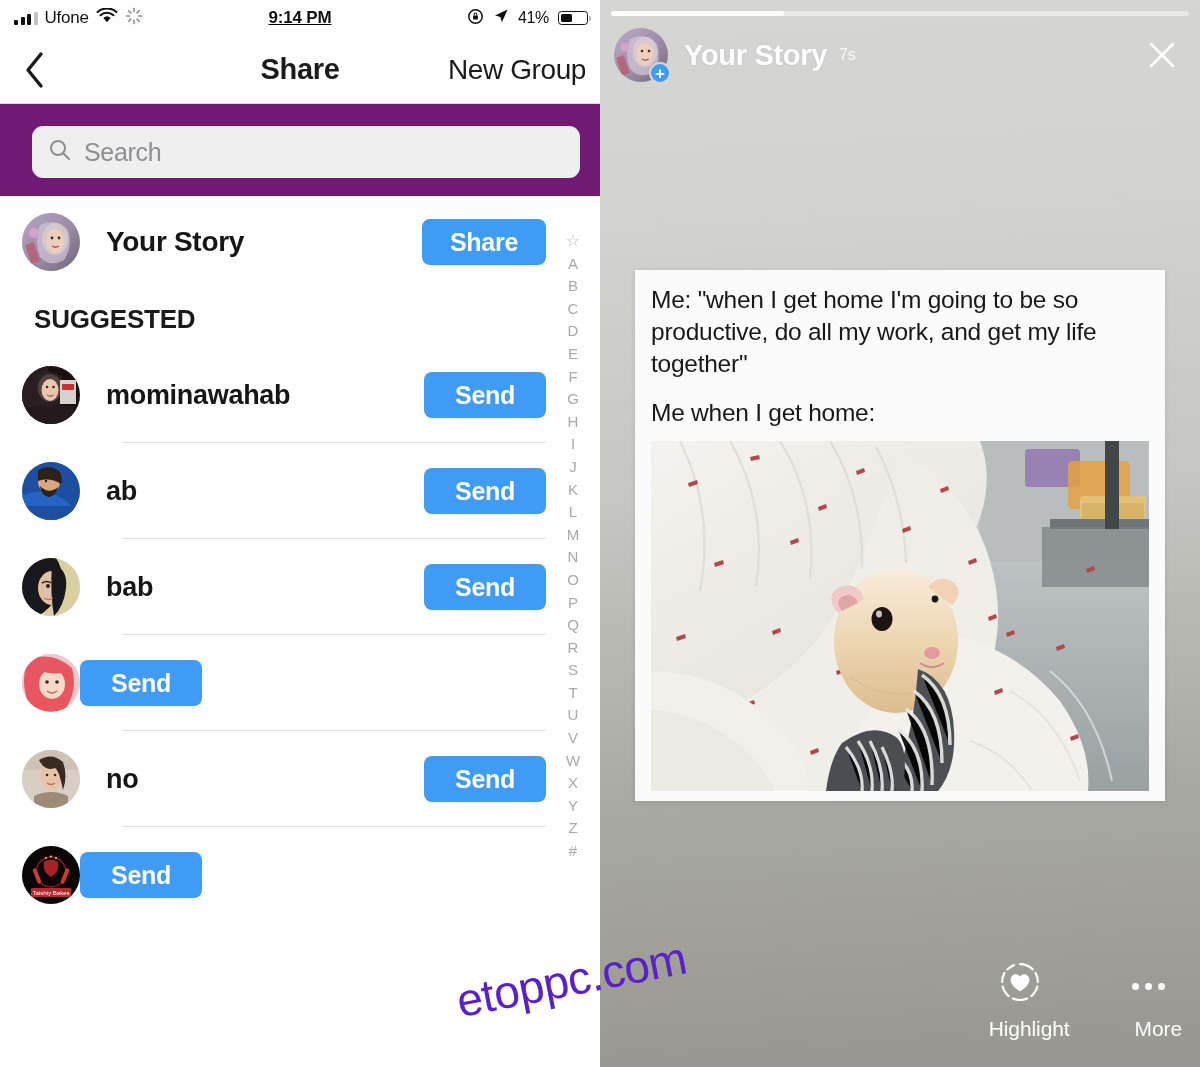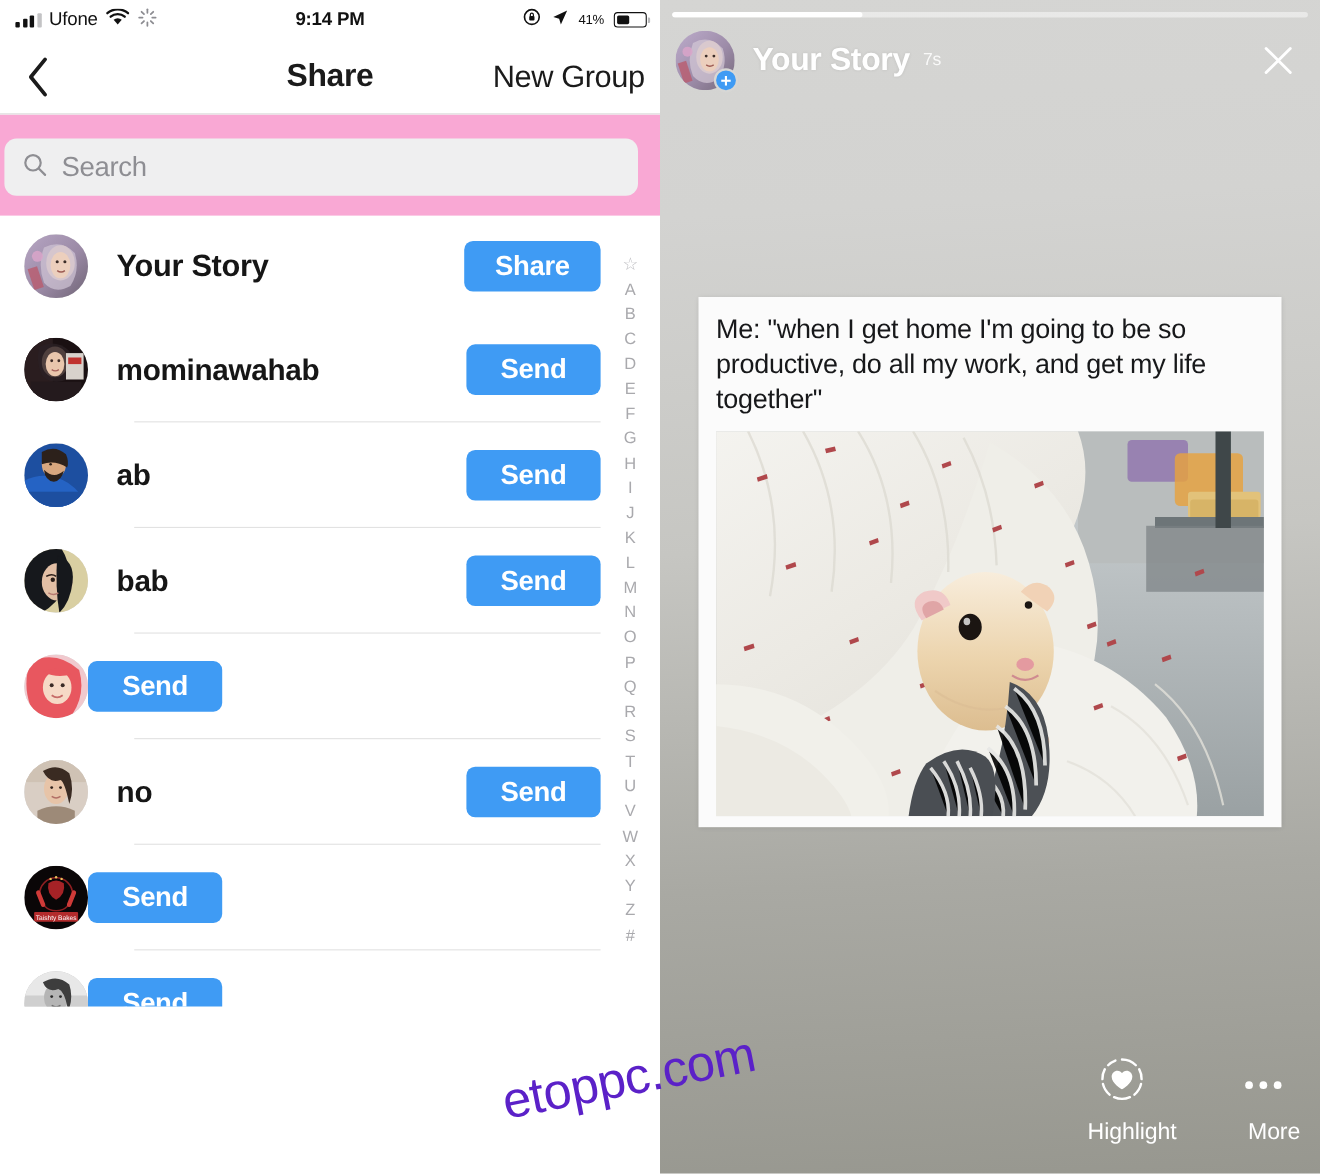--- a/index.html
+++ b/index.html
@@ -30,24 +30,25 @@
   }
   .sb-left { display: flex; align-items: center; gap: 7px; }
   .sb-right {
     position: absolute; right: 12px; top: 0; height: 36px;
     display: flex; align-items: center; gap: 9px;
   }
   .sb-center {
     position: absolute; left: 0; right: 0; top: 0; height: 36px;
     display: flex; align-items: center; justify-content: center;
     pointer-events: none;
+    text-decoration: underline;
   }
   .sb-time { font-size: 17px; font-weight: bold; color: #111; letter-spacing: -0.2px; }
   .sb-carrier { font-size: 17px; color: #111; letter-spacing: -0.2px; }
-  .sb-pct { font-size: 12px; color: #111; letter-spacing: -0.3px; }
+  .sb-pct { font-size: 16px; color: #111; letter-spacing: -0.3px; }
   .bars { display: flex; align-items: flex-end; gap: 2.5px; height: 13px; }
   .bars i { display: block; width: 4px; background: #111; border-radius: 1px; }
   .bars i:nth-child(1) { height: 5px; }
   .bars i:nth-child(2) { height: 8px; }
   .bars i:nth-child(3) { height: 11px; }
   .bars i:nth-child(4) { height: 13px; background: #c3c3c5; }
   .battery {
     width: 30px; height: 14px; border: 1.6px solid #111;
     border-radius: 3.5px; position: relative; padding: 1.6px;
   }
@@ -71,21 +72,21 @@
   .nav-title {
     position: absolute; left: 0; right: 0; text-align: center;
     font-size: 29px; font-weight: bold; color: #1b1b1b; letter-spacing: -0.3px;
   }
   .nav-action {
     position: absolute; right: 14px;
     font-size: 28px; color: #1b1b1b; letter-spacing: -0.4px;
   }
 
   
-  .search-wrap { padding: 22px 20px 18px 4px; background: #f9a8d4; }
+  .search-wrap { padding: 22px 20px 18px 32px; background: #701a75; }
   .search-box {
     height: 52px; background: #efeff0; border-radius: 11px;
     display: flex; align-items: center; padding: 0 16px; gap: 12px;
   }
   .search-box .magn { flex: 0 0 auto; }
   .search-ph { font-size: 25px; color: #8e8e93; letter-spacing: -0.3px; }
 
   
   .list-area { position: relative; }
   .row {
@@ -321,20 +322,21 @@
             <circle cx="12" cy="20" r="5" fill="#d9a5c9" opacity="0.85"></circle>
             <rect x="6" y="30" width="9" height="20" fill="#b95b6e" opacity="0.8" transform="rotate(-18 10 40)"></rect>
           </svg>
         </div>
         <div class="row-names">
           <div class="uname">Your Story</div>
         </div>
         <button class="btn share-btn">Share</button>
       </div>
 
+      <div class="section-head">SUGGESTED</div>
 
       <div class="row">
         <div class="avatar">
           <svg viewBox="0 0 58 58" preserveAspectRatio="xMidYMid slice">
             <rect width="58" height="58" fill="#1a1012"></rect>
             <rect x="0" y="0" width="26" height="58" fill="#2a1d1f"></rect>
             <ellipse cx="28" cy="22" rx="12" ry="14" fill="#e3bfa6"></ellipse>
             <path d="M14 8 q15 -7 27 4 q5 14 -2 26 q-14 6 -23 -4 q-6 -14 -2 -26z" fill="#2b2024" opacity="0.8"></path>
             <ellipse cx="28" cy="24" rx="8.5" ry="11" fill="#e9c6ac"></ellipse>
             <circle cx="25" cy="21" r="1.3" fill="#3c2a25"></circle>
@@ -549,20 +551,21 @@
       <div class="story-close">
         <svg width="34" height="34" viewBox="0 0 34 34">
           <line x1="6" y1="6" x2="28" y2="28" stroke="#fff" stroke-width="2.6" stroke-linecap="round"></line>
           <line x1="28" y1="6" x2="6" y2="28" stroke="#fff" stroke-width="2.6" stroke-linecap="round"></line>
         </svg>
       </div>
     </div>
 
     <div class="meme-card">
       <div class="meme-line">Me: "when I get home I'm going to be so productive, do all my work, and get my life together"</div>
+      <div class="meme-line second">Me when I get home:</div>
       <div class="meme-photo">
         <svg viewBox="0 0 500 350" preserveAspectRatio="xMidYMid slice">
           <defs>
             <linearGradient id="sheet" x1="0" y1="0" x2="0.6" y2="1">
               <stop offset="0%" stop-color="#f4f3ef"></stop>
                 <stop offset="50%" stop-color="#eceae4"></stop>
                 <stop offset="100%" stop-color="#e2e0d9"></stop>
             </linearGradient>
             <linearGradient id="fur" x1="0" y1="0" x2="0" y2="1">
               <stop offset="0%" stop-color="#f8eddc"></stop>

